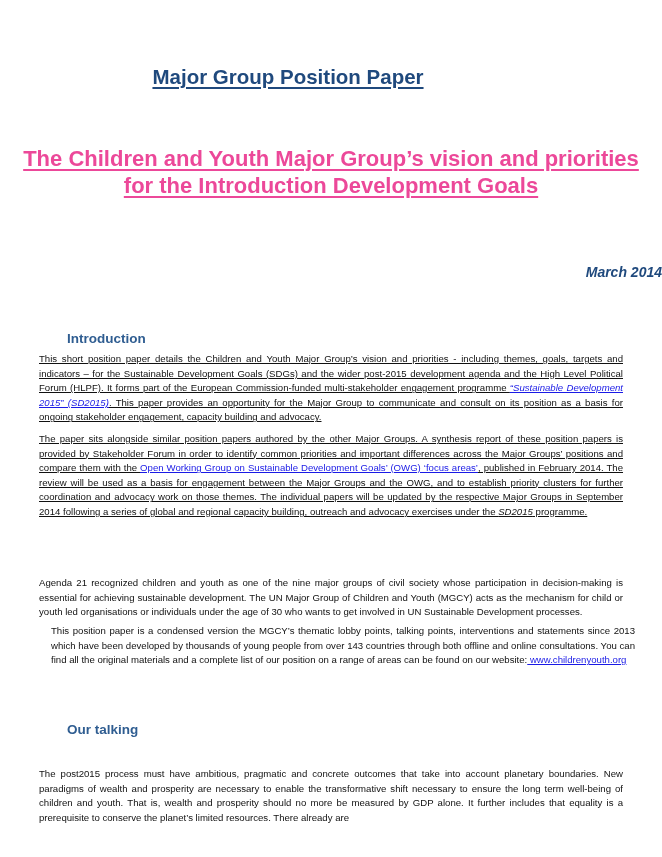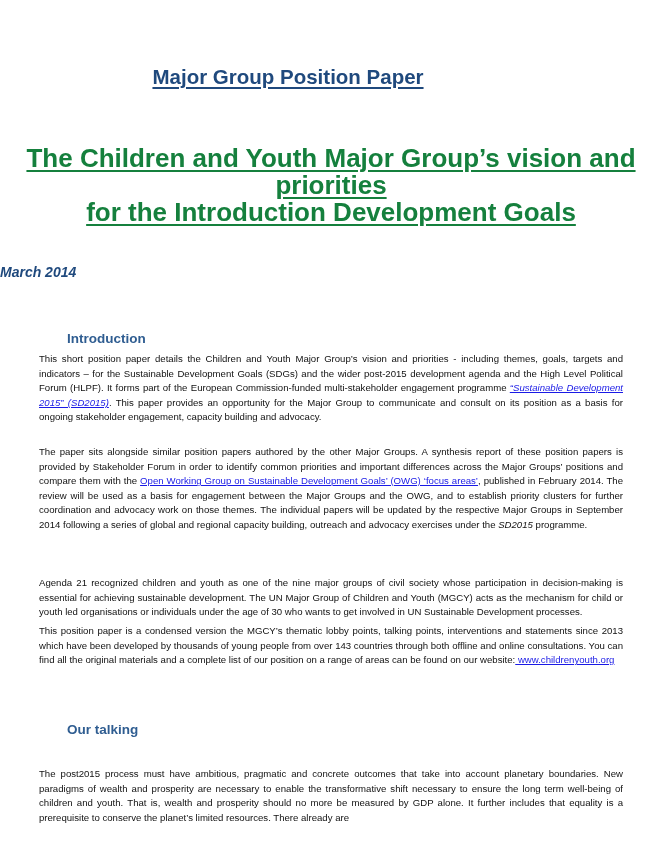--- a/index.html
+++ b/index.html
@@ -3,23 +3,23 @@
   <meta charset="utf-8">
   <style>
     html, body { margin: 0; padding: 0; background: #ffffff; }
     body { width: 662px; height: 857px; position: relative; overflow: hidden;
       font-family: "Liberation Sans", "DejaVu Sans", sans-serif; color: #000; }
     .page { position: absolute; left: 0; top: 0; width: 662px; height: 857px; }
     .title-main { position: absolute; left: 0; width: 576px; top: 65px; text-align: center;
       font-size: 20.5px; font-weight: bold; color: #1f497d; }
     .title-main span { text-decoration: underline; text-decoration-thickness: 1.5px; text-underline-offset: 3px; }
     .title-sub { position: absolute; left: 20px; width: 622px; top: 145px; text-align: center;
-      font-size: 26px; font-weight: bold; color: #15803d; line-height: 27px; }
+      font-size: 22px; font-weight: bold; color: #ec4899; line-height: 27px; }
     .title-sub span { text-decoration: underline; text-decoration-thickness: 1.5px; text-underline-offset: 3px; }
-    .date { position: absolute; left: 0; width: 662px; top: 264px; text-align: left;
+    .date { position: absolute; left: 0; width: 662px; top: 264px; text-align: right;
       font-size: 14px; font-weight: bold; font-style: italic; color: #1f497d; }
     .h2 { position: absolute; left: 39px; font-size: 13.5px; font-weight: bold; color: #2f5d91; margin-left: 28px; }
     .para { position: absolute; left: 39px; width: 584px; font-size: 9.6px; line-height: 14.6px;
       text-align: justify; color: #111; }
     .para a { color: #1a1ae6; text-decoration: underline; }
     .para i { font-style: italic; }
   </style>
 </head>
 <body>
 
@@ -30,33 +30,33 @@
 
   <div class="title-sub">
     <span>The Children and Youth Major Group’s vision and priorities</span><br>
     <span>for the Introduction Development Goals</span>
   </div>
 
   <div class="date">March 2014</div>
 
   <div class="h2" style="top:331px;">Introduction</div>
 
-  <div class="para" style="top:352px;">
+  <div class="para" style="top:352px;text-decoration:underline;">
     <span>This short position paper details the Children and Youth Major Group’s vision and priorities - including themes, goals, targets and indicators – for the Sustainable Development Goals (SDGs) and the wider post-2015 development agenda and the High Level Political Forum (HLPF). It forms part of the European Commission-funded multi-stakeholder engagement programme </span><a href="#"><i>“Sustainable Development 2015” (SD2015)</i></a><span>. This paper provides an opportunity for the Major Group to communicate and consult on its position as a basis for ongoing stakeholder engagement, capacity building and advocacy.</span>
   </div>
 
-  <div class="para" style="top:445px;">
+  <div class="para" style="top:432px;text-decoration:underline;">
     <span>The paper sits alongside similar position papers authored by the other Major Groups. A synthesis report of these position papers is provided by Stakeholder Forum in order to identify common priorities and important differences across the Major Groups’ positions and compare them with the </span><a href="#">Open Working Group on Sustainable Development Goals’ (OWG) ‘focus areas’</a><span>, published in February 2014. The review will be used as a basis for engagement between the Major Groups and the OWG, and to establish priority clusters for further coordination and advocacy work on those themes. The individual papers will be updated by the respective Major Groups in September 2014 following a series of global and regional capacity building, outreach and advocacy exercises under the </span><i>SD2015</i><span> programme.</span>
   </div>
 
   <div class="para" style="top:576px;">
     <span>Agenda 21 recognized children and youth as one of the nine major groups of civil society whose participation in decision-making is essential for achieving sustainable development. The UN Major Group of Children and Youth (MGCY) acts as the mechanism for child or youth led organisations or individuals under the age of 30 who wants to get involved in UN Sustainable Development processes.</span>
   </div>
 
-  <div class="para" style="top:624px;">
+  <div class="para" style="top:624px;margin-left:12px;">
     <span>This position paper is a condensed version the MGCY’s thematic lobby points, talking points, interventions and statements since 2013 which have been developed by thousands of young people from over 143 countries through both offline and online consultations. You can find all the original materials and a complete list of our position on a range of areas can be found on our website:</span><a href="#"> www.childrenyouth.org</a>
   </div>
 
 
   <div class="h2" style="top:722px;">Our talking</div>
 
   <div class="para" style="top:745px;margin-top:22px;">
     <span>The post2015 process must have ambitious, pragmatic and concrete outcomes that take into account planetary boundaries.  New paradigms of wealth and prosperity are necessary to enable the transformative shift necessary to ensure the long term well-being of children and youth. That is, wealth and prosperity should no more be measured by GDP alone. It further includes that equality is a prerequisite to conserve the planet’s limited resources. There already are</span>
   </div>
 </div>

